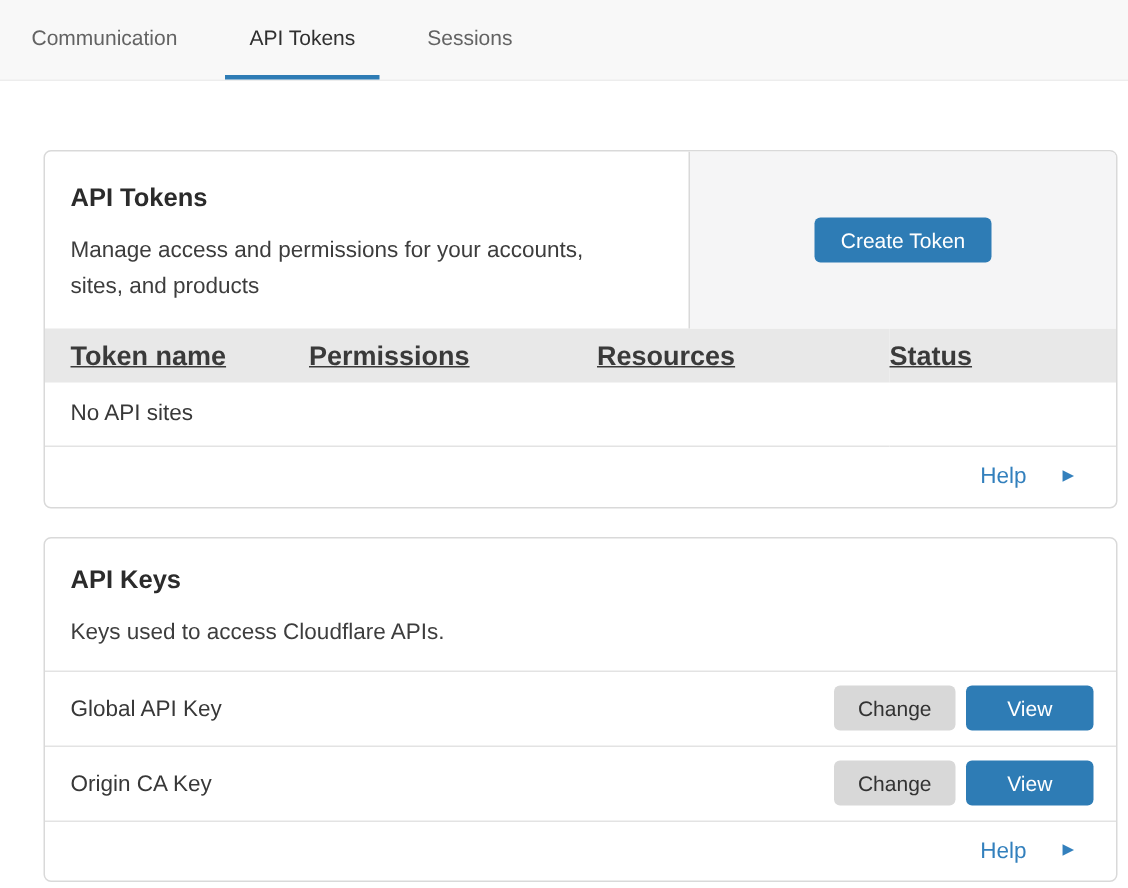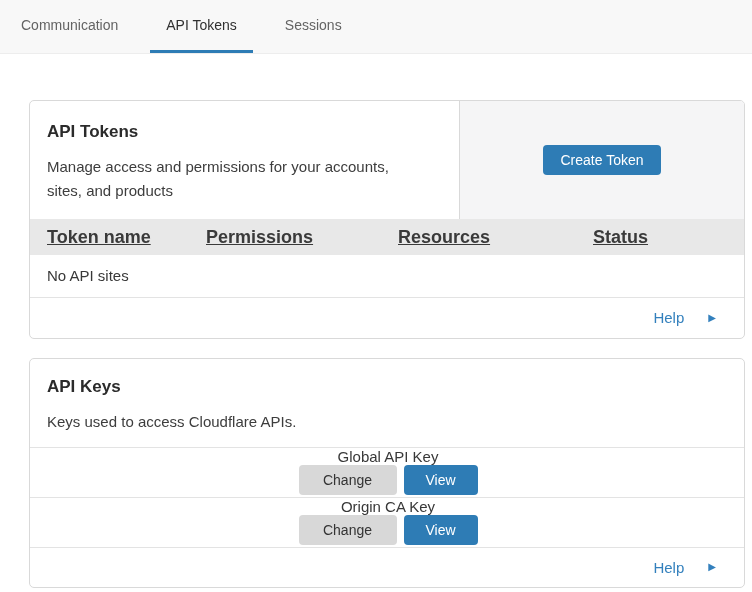--- a/index.html
+++ b/index.html
@@ -94,26 +94,26 @@
     cursor: pointer;
   }
   .btn-primary {
     background: var(--accent);
     color: #ffffff;
     padding: 0 17px;
   }
   .btn-gray {
     background: var(--btn-gray);
     color: #333333;
-    width: 98px;
+    width: 81px;
   }
   .btn-view {
     background: var(--accent);
     color: #ffffff;
-    width: 74px;
+    width: 85px;
     margin-left: 7px;
   }
 
   
   table.tokens {
     width: 100%;
     border-collapse: collapse;
     table-layout: fixed;
   }
   table.tokens th {
@@ -153,23 +153,23 @@
     cursor: pointer;
   }
   .help-arrow { font-size: 10px; line-height: 1; color: var(--link); }
 
   
   .keys-head { padding: 18px 17px 13px; }
   .key-row {
     height: 50px;
     display: flex;
     align-items: center;
+    justify-content: space-between;
     padding: 0 15px 0 17px;
     border-top: 1px solid var(--divider);
-    flex-direction: column;
   }
   .key-label { font-size: 15px; color: #383838; }
   .key-actions { display: flex; align-items: center; }
   .keys-help { border-top: 1px solid var(--divider); }
 </style>
 </head>
 <body>
 
 <nav class="tab-bar">
   <div class="tab">

